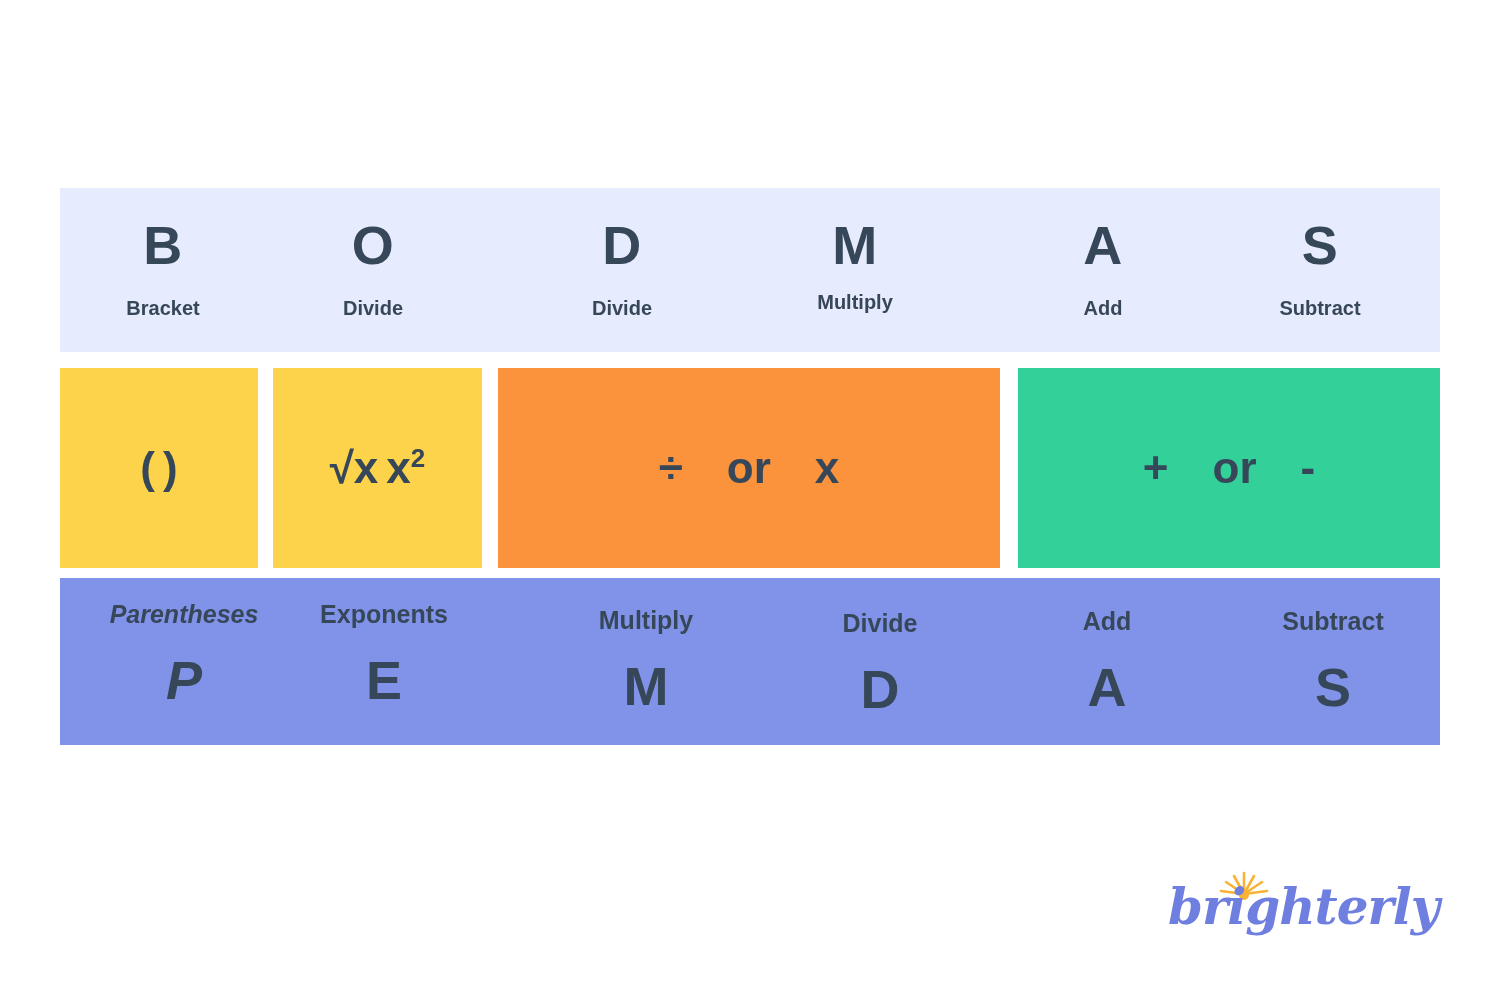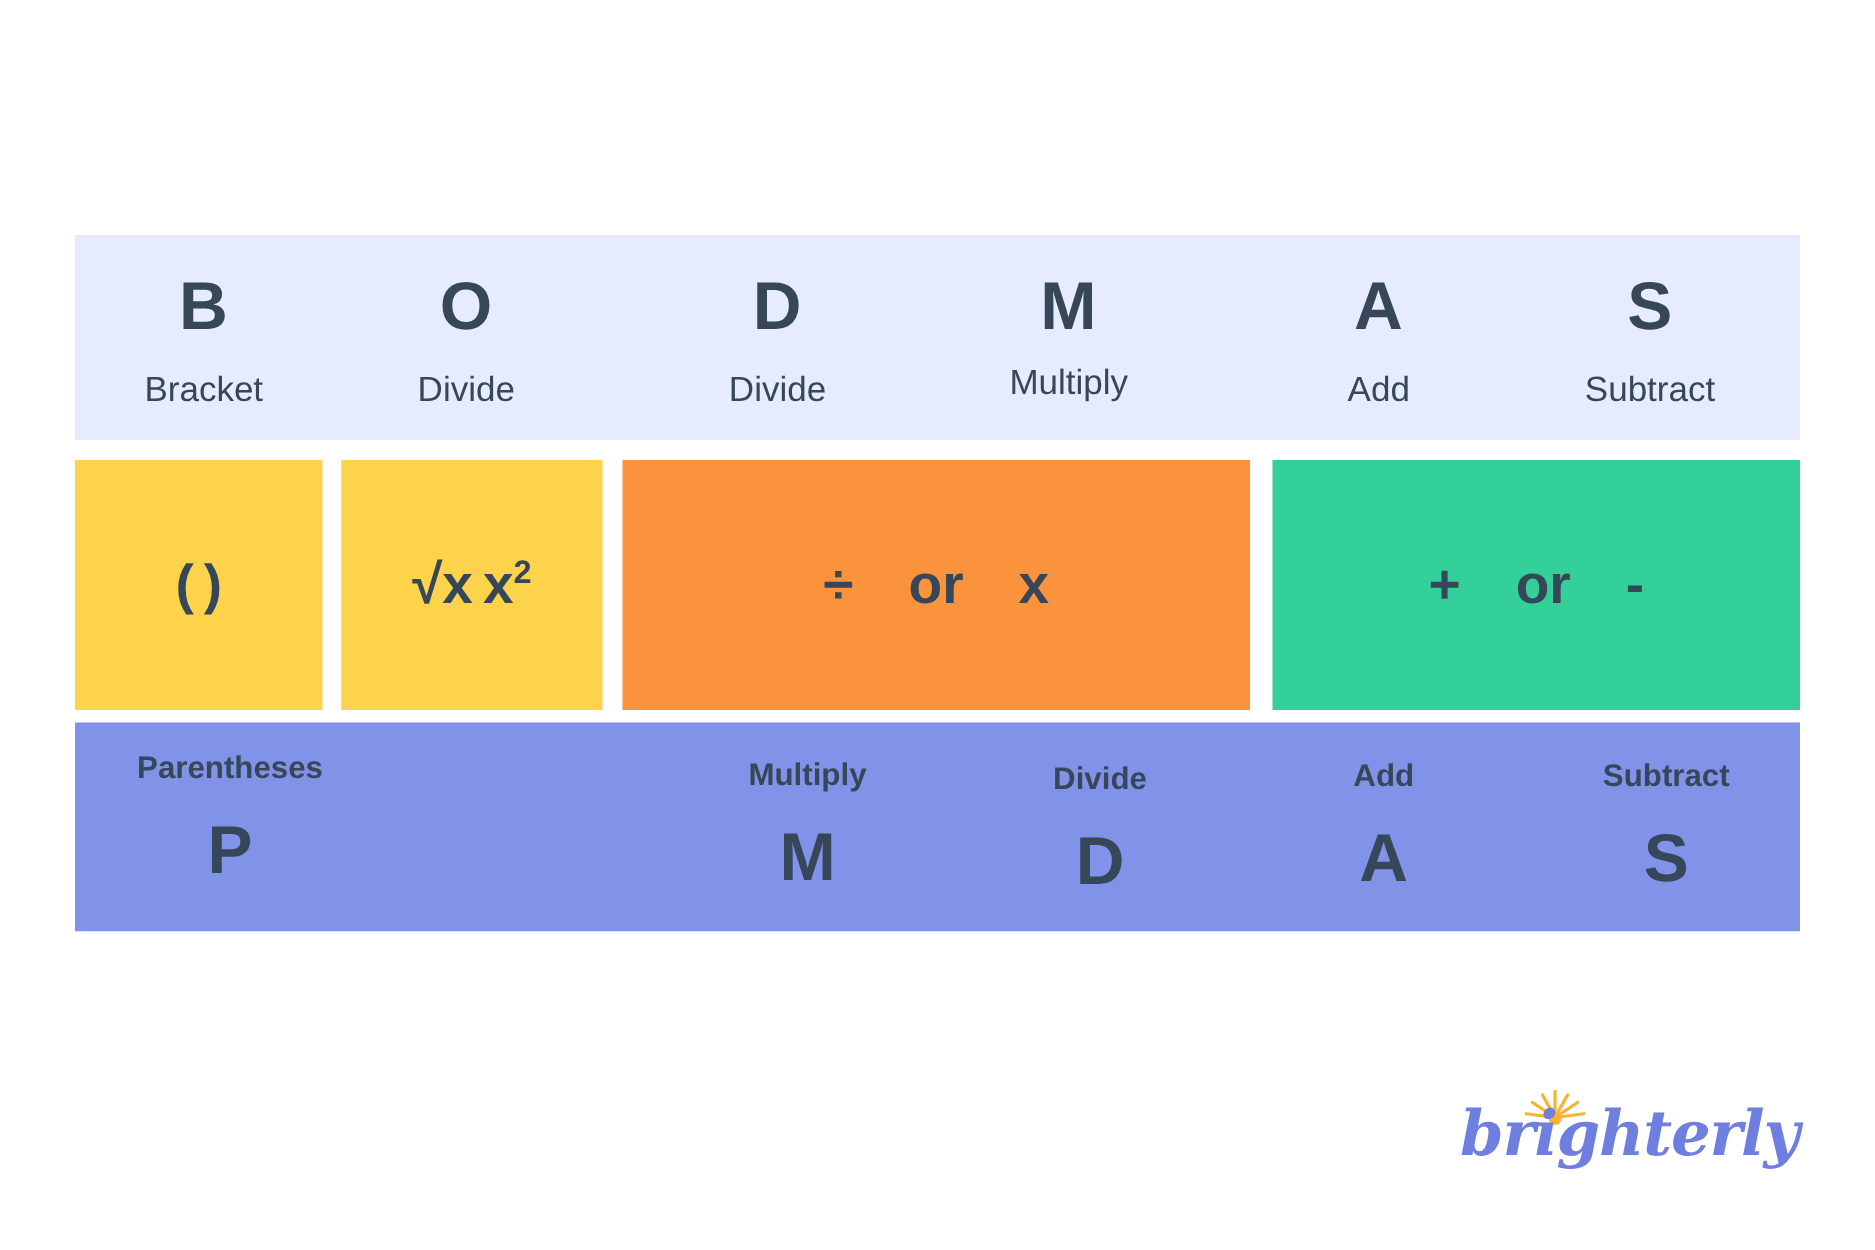--- a/index.html
+++ b/index.html
@@ -21,22 +21,22 @@
   .cell { position: absolute; text-align: center; transform: translateX(-50%); }
   .big-letter {
     font-size: 54px;
     font-weight: 700;
     color: #37475a;
     line-height: 1;
     letter-spacing: 0.5px;
     white-space: nowrap;
   }
   .caption {
-    font-size: 28px;
-    font-weight: 400;
+    font-size: 20px;
+    font-weight: 700;
     color: #37475a;
     line-height: 1;
     white-space: nowrap;
   }
 
   
   .tiles { position: absolute; left: 0; top: 368px; width: 1500px; height: 200px; }
   .tile {
     position: absolute;
     top: 0;
@@ -169,23 +169,27 @@
           <span class="sym-gap"></span>
           <span>or</span>
           <span class="sym-gap"></span>
           <span>-</span>
       </div>
     </div>
 
   </div>
 
   <div class="band-bottom">
-    <div class="cell-b" style="left:124px; top:24px;">
+    <div class="cell-b" style="left:124px; top:24px;font-style:italic;">
       <div class="caption-b">Parentheses</div>
       <div class="big-letter-b" style="margin-top:26px;">P</div>
+    </div>
+    <div class="cell-b" style="left:324px; top:24px;">
+      <div class="caption-b">Exponents</div>
+      <div class="big-letter-b" style="margin-top:26px;">E</div>
     </div>
     <div class="cell-b" style="left:586px; top:30px;">
       <div class="caption-b">Multiply</div>
       <div class="big-letter-b" style="margin-top:26px;">M</div>
     </div>
     <div class="cell-b" style="left:820px; top:33px;">
       <div class="caption-b">Divide</div>
       <div class="big-letter-b" style="margin-top:26px;">D</div>
     </div>
     <div class="cell-b" style="left:1047px; top:31px;">

